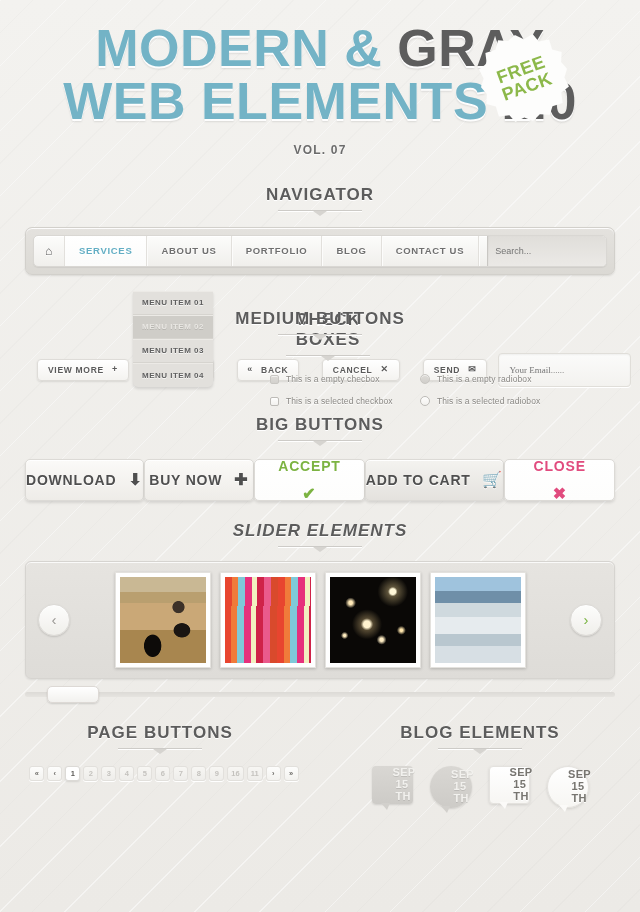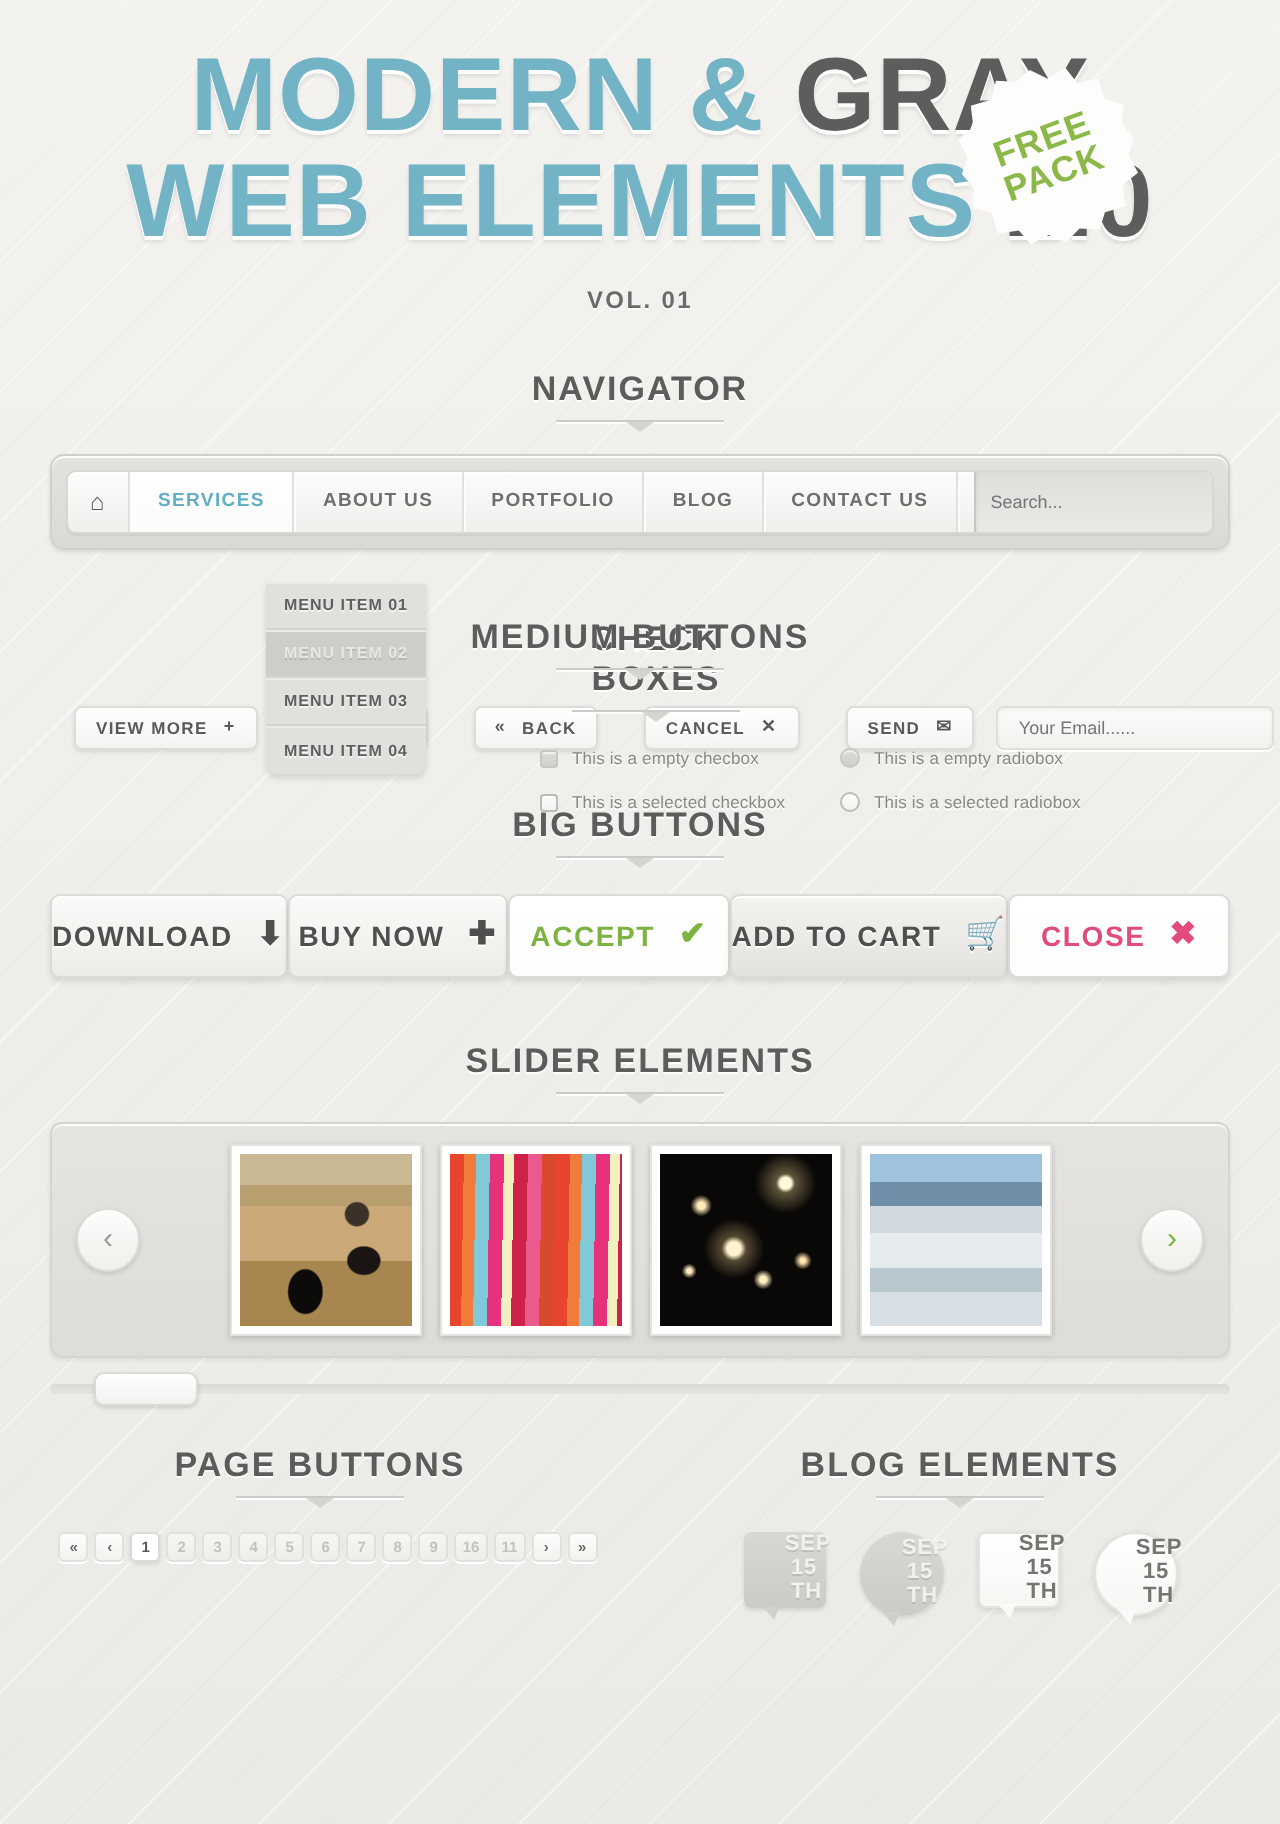--- a/index.html
+++ b/index.html
@@ -222,22 +222,22 @@
   .btn .ico { font-size: 9px; line-height: 1; }
   .btn.accentblue { color: #68b0c6; }
   .btn.accentblue .ico { color: #68b0c6; }
   .btn.wide { min-width: 62px; }
   .email-field {
     flex: 1; height: 22px;
     border: 1px solid #e0dedа; border: 1px solid #e0ded9;
     border-radius: 4px;
     background: linear-gradient(#fbfbfa, #f3f2ef);
     box-shadow: inset 0 1px 2px rgba(0,0,0,0.05), 0 1px 0 #fff;
-    padding: 4px 10px;
-    font-family: Liberation Sans, sans-serif;
+    padding: 16px 10px;
+    font-family: Liberation Serif, serif;
     font-size: 9px; color: #a5a39f;
     outline: none;
   }
   
   .bb-head { margin-top: 28px; }
   .bb-row {
     margin: 18px 25px 0 25px;
     display: flex; align-items: center; 
   }
   .bigbtn {
@@ -249,28 +249,28 @@
     border-radius: 5px;
     background: linear-gradient(#fbfaf8, #eeecE8); background: linear-gradient(#fbfaf8, #eeece8);
     box-shadow: inset 0 1px 0 #fff, 0 2px 3px rgba(0,0,0,0.11);
     font-family: "Liberation Sans Narrow","Liberation Sans", sans-serif;
     font-size: 14px; font-weight: bold; letter-spacing: 0.8px;
     color: #4f4f4f; text-transform: uppercase;
     text-shadow: 0 1px 0 #fff;
     cursor: pointer; white-space: nowrap;
   }
   .bigbtn .bico { font-size: 16px; line-height: 1; }
-  .bigbtn.white { background: linear-gradient(#ffffff, #fdfdfc); }
+  .bigbtn.white { background: linear-gradient(#ffffff, #fdfdfc); flex-direction: column; }
   .bigbtn.green { color: #7cb342; }
   .bigbtn.green .bico { color: #7cb342; }
   .bigbtn.pink  { color: #e14b7e; }
   .bigbtn.pink .bico { color: #e14b7e; }
   .bigbtn.darker { background: linear-gradient(#f4f3f0, #e4e2de); }
   
-  .sl-head { margin-top: 32px; }
+  .sl-head { margin-top: 20px; font-style: italic; }
   .slider {
     margin: 14px 25px 0 25px;
     background: linear-gradient(#e6e4e0, #dedcd8);
     border: 1px solid #d6d4d0;
     border-radius: 6px;
     box-shadow: inset 0 1px 0 rgba(255,255,255,0.8), 0 1px 2px rgba(0,0,0,0.08);
     padding: 10px 12px;
     display: flex; align-items: center; gap: 10px;
   }
   .arrow {
@@ -409,21 +409,21 @@
 
   <div class="header">
     <div class="title-line t1">
       <span class="blue">MODERN &amp;</span>
       <span class="gray">GRAY</span>
     </div>
     <div class="title-line t2">
       <span class="blue">WEB ELEMENTS</span>
       <span class="gray">2.0</span>
     </div>
-    <div class="vol">VOL. 01</div>
+    <div class="vol">VOL. 07</div>
 
     <div class="badge">
       <div class="star"></div>
       <div class="txt">
         <span>FREE</span>
         <span>PACK</span>
       </div>
     </div>
   </div>
 

